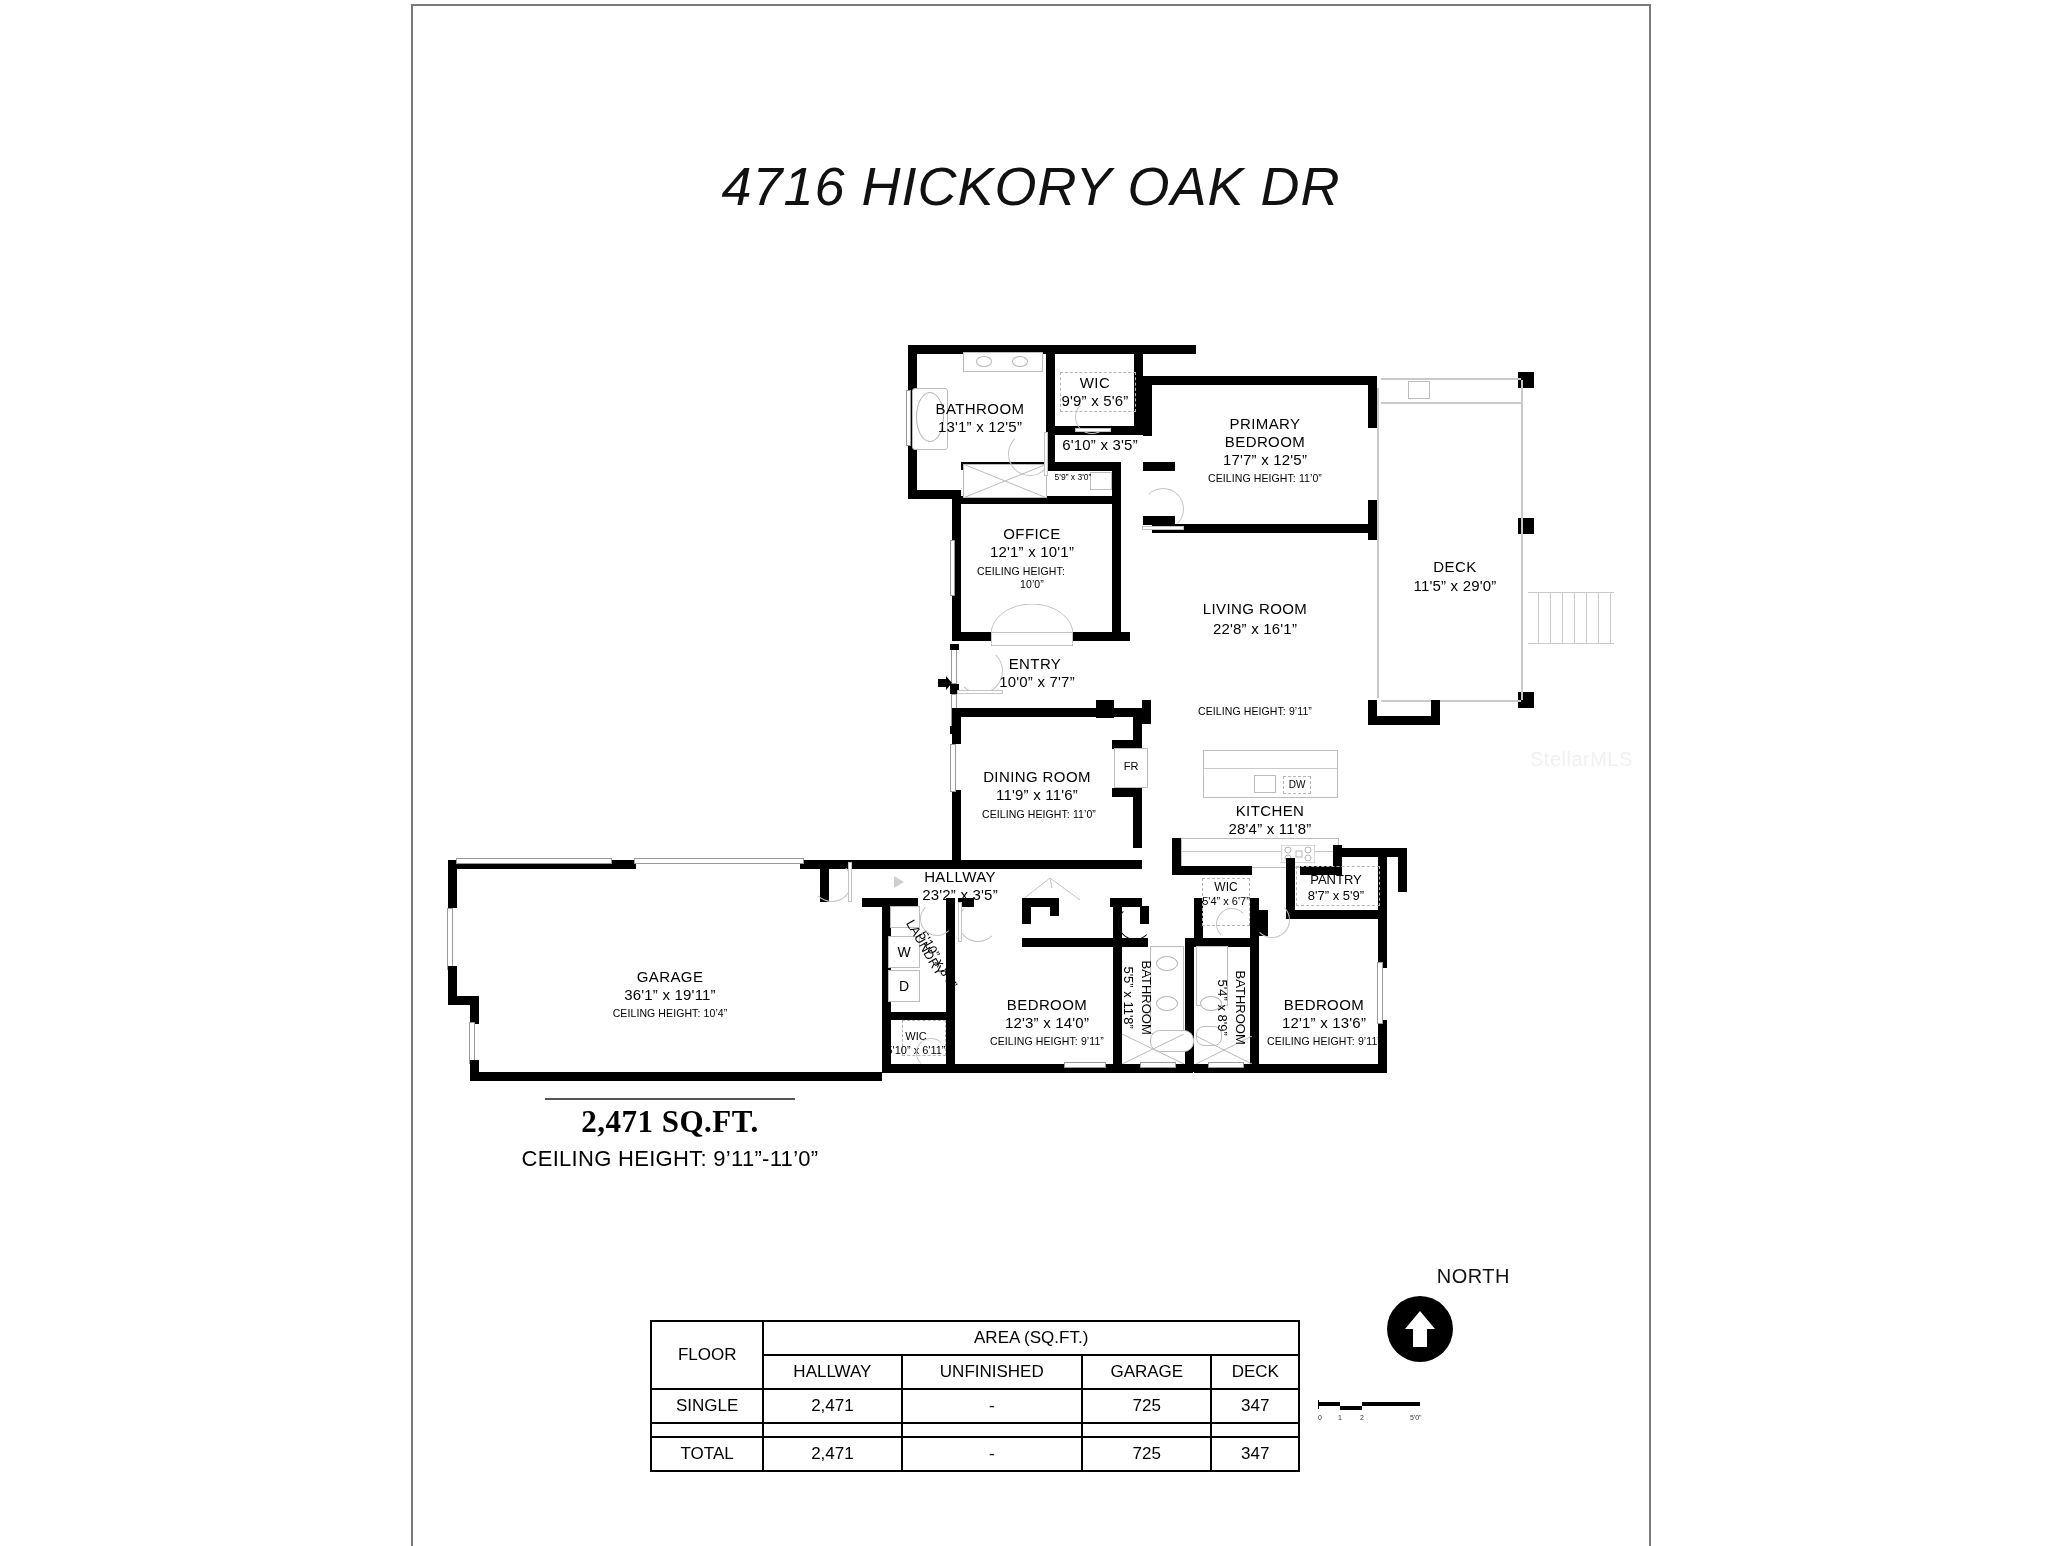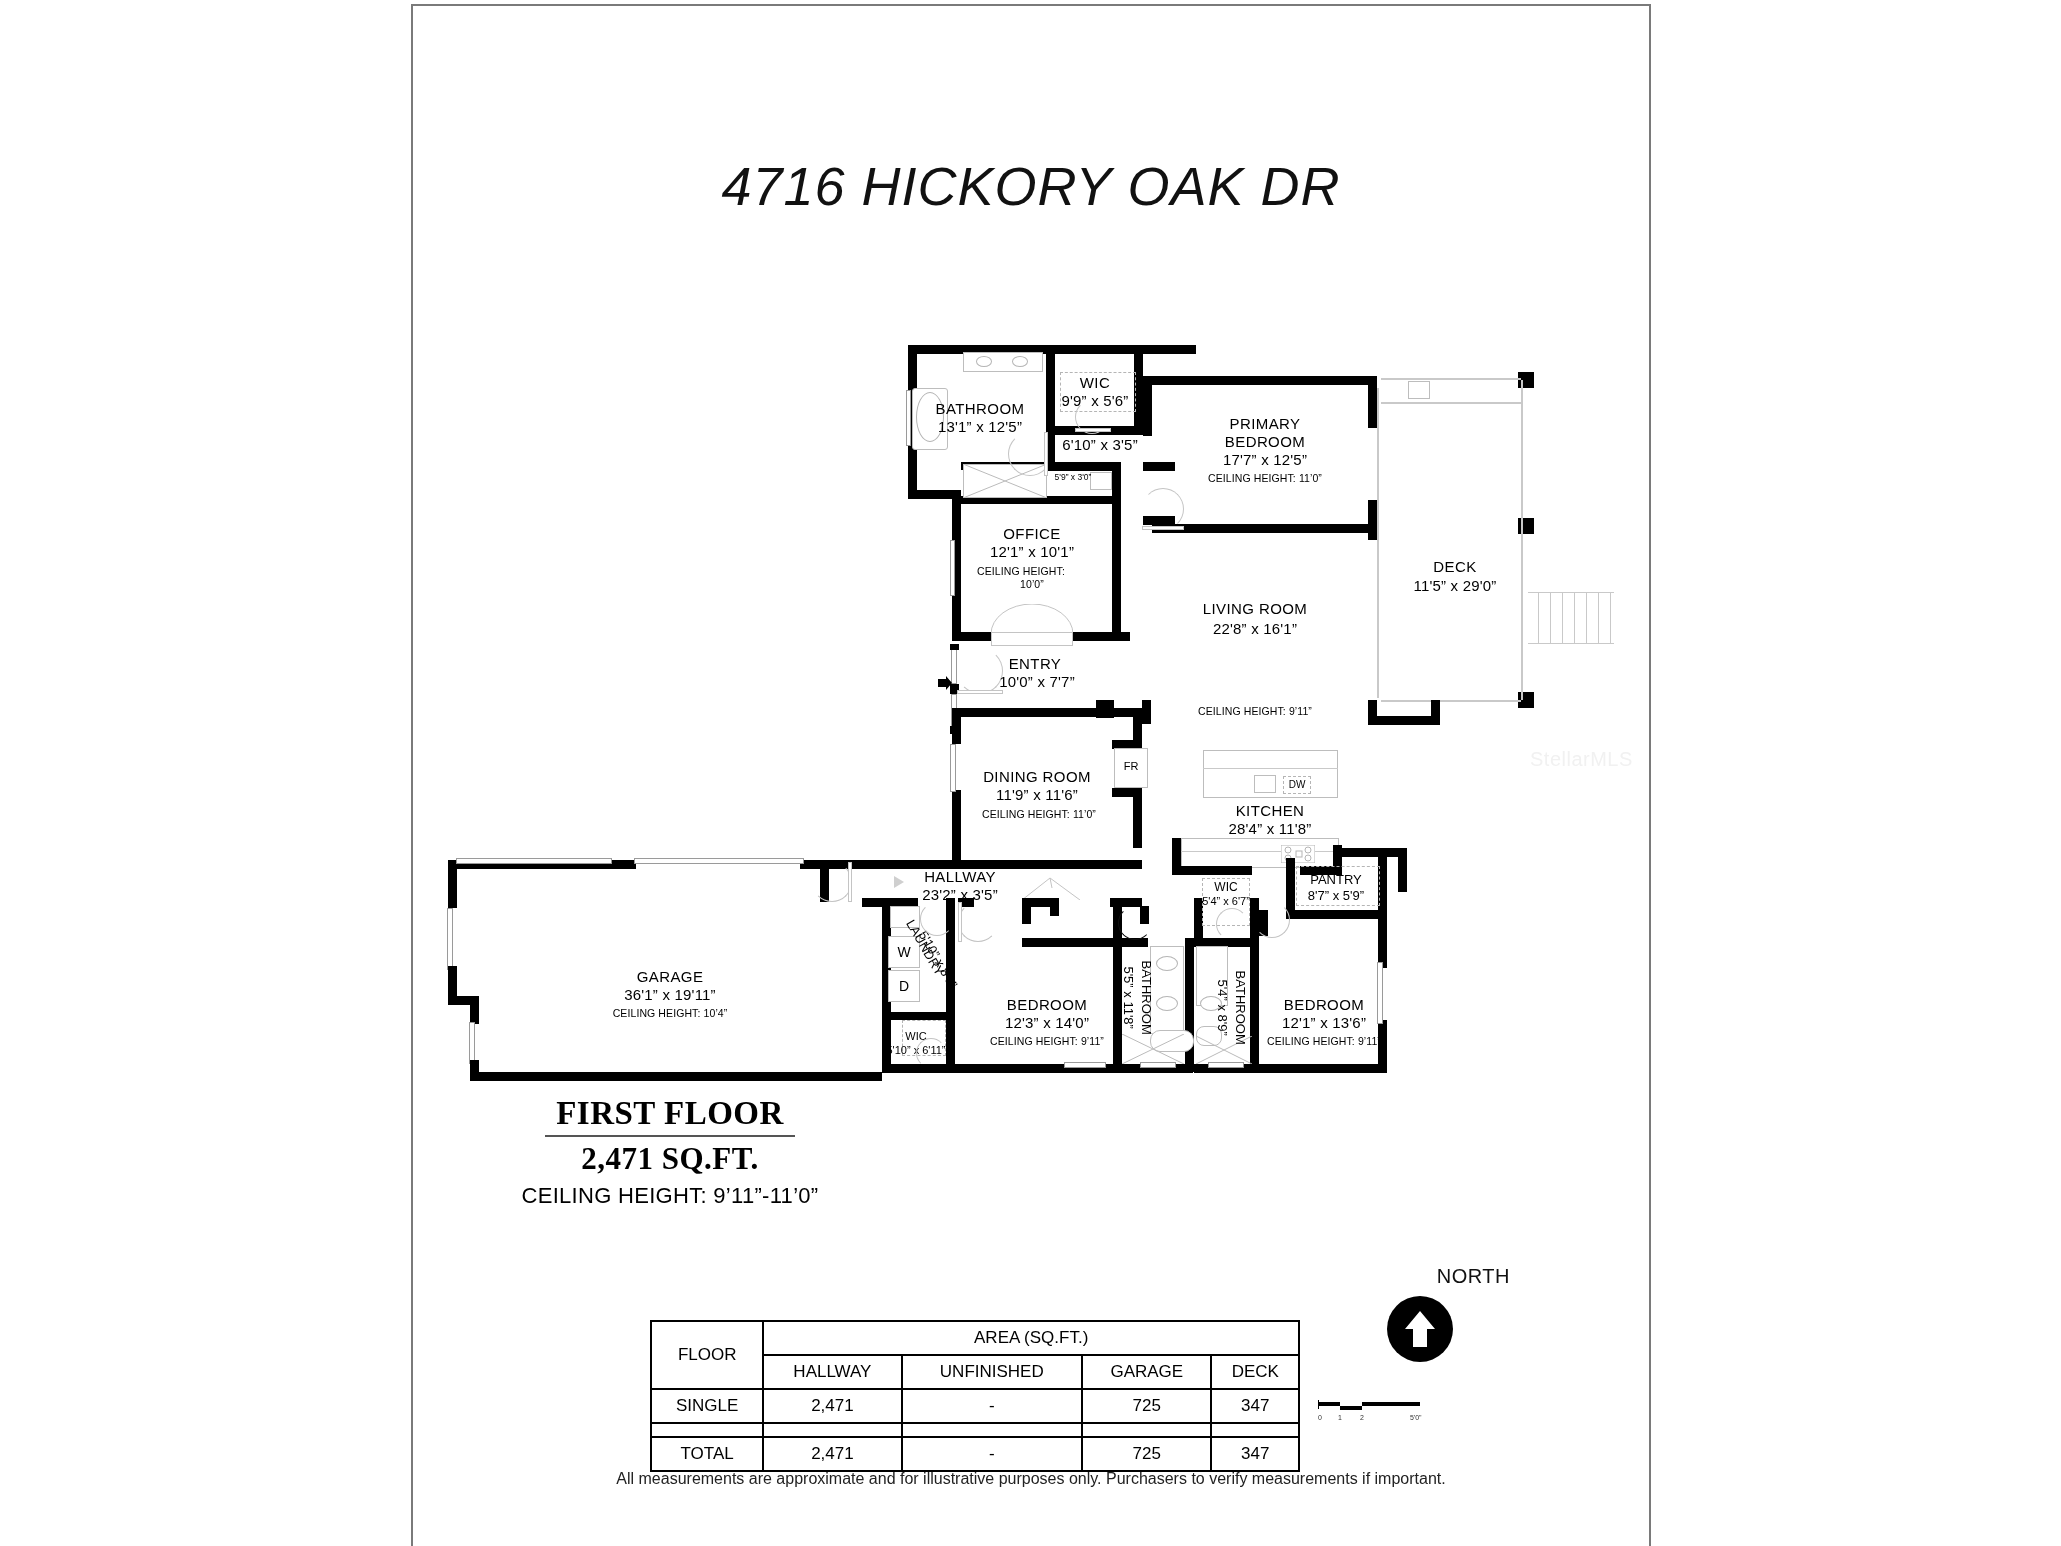--- a/index.html
+++ b/index.html
@@ -412,21 +412,20 @@
     <div class="lbl rceil" style="left:1252px;top:1035px;width:144px;">CEILING HEIGHT: 9’11”</div>
 
     <div class="wall" style="left:1142px;top:700px;width:9px;height:24px;"></div>
     <div class="wall" style="left:1400px;top:716px;width:40px;height:9px;"></div>
     <div class="wall" style="left:1431px;top:700px;width:9px;height:24px;"></div>
   </div>
 
   <div class="watermark">StellarMLS</div>
 
   <div class="ffblock">
-    <div class="ff1">FIRST FLOOR</div>
     <div class="ffrule"></div>
     <div class="ff2">2,471 SQ.FT.</div>
     <div class="ff3">CEILING HEIGHT: 9’11”-11’0”</div>
   </div>
 
   <table class="areatbl">
     <tbody>
         <tr>
       <th rowspan="2" class="floorcell">FLOOR</th>
       <th colspan="4">AREA (SQ.FT.)</th>
@@ -478,14 +477,13 @@
       <div class="sbseg" style="left:44px;top:2px;width:58px;height:4px;"></div>
     </div>
     <div class="scalenums">
       <span style="left:0;">0</span>
       <span style="left:20px;">1</span>
       <span style="left:42px;">2</span>
       <span style="left:92px;">5'0"</span>
     </div>
   </div>
 
-  <div class="disclaimer">All measurements are approximate and for illustrative purposes only. Purchasers to verify measurements if important.</div>
 </div>
 
 </body></html>

